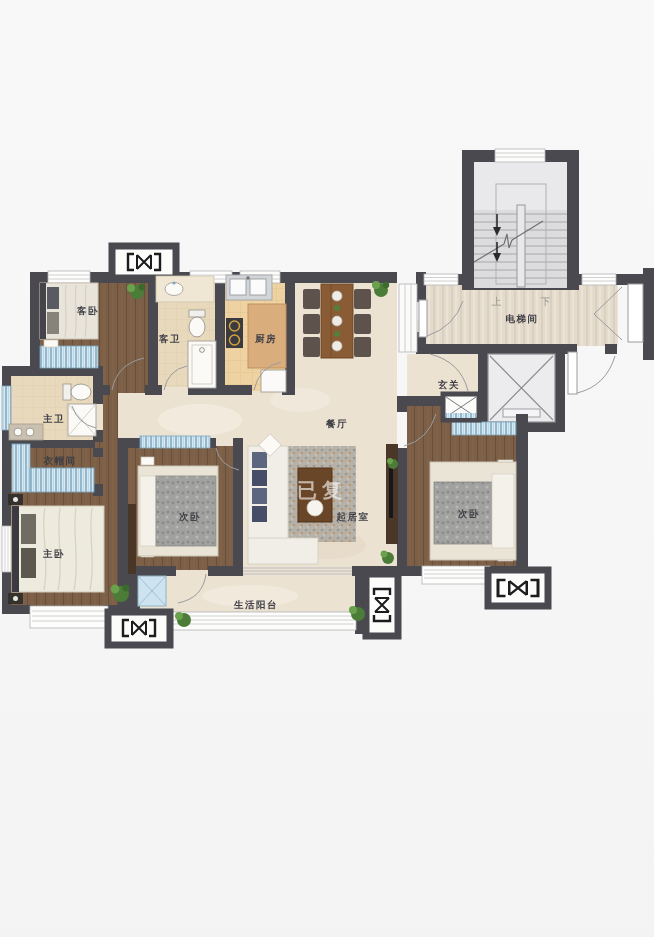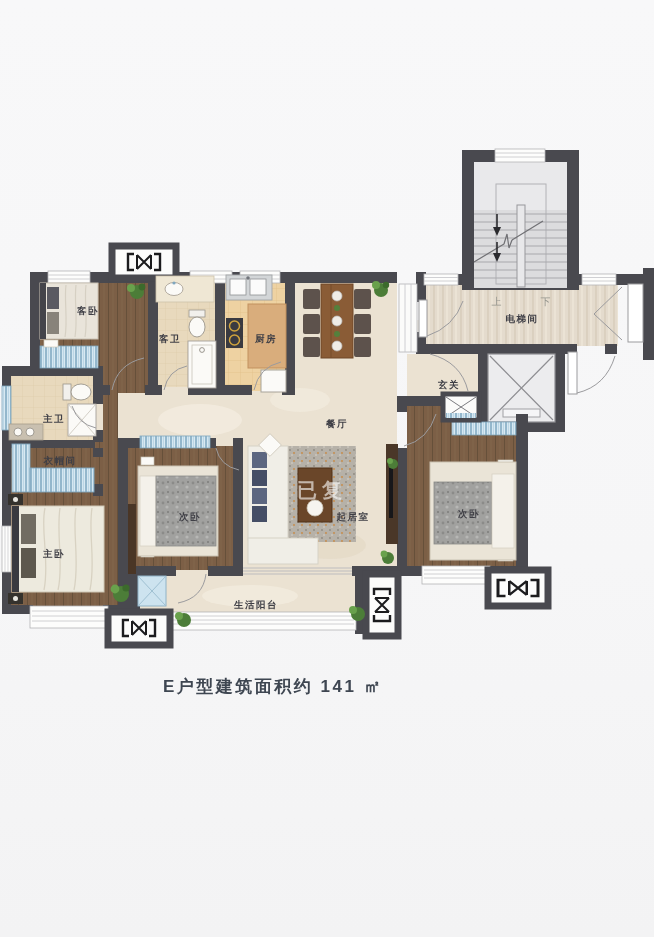--- a/index.html
+++ b/index.html
@@ -385,14 +385,13 @@
     <text class="room-label" x="60" y="464">衣帽间</text>
     <text class="room-label" x="54" y="557">主卧</text>
     <text class="room-label" x="190" y="520">次卧</text>
     <text class="room-label" x="353" y="520">起居室</text>
     <text class="room-label" x="469" y="517">次卧</text>
     <text class="room-label" x="256" y="608">生活阳台</text>
     <text class="watermark" x="322" y="497">已复</text>
   </g>
 </svg>
 
-<div class="caption">E户型建筑面积约 141 ㎡</div>
 </div>
 
 </body></html>

